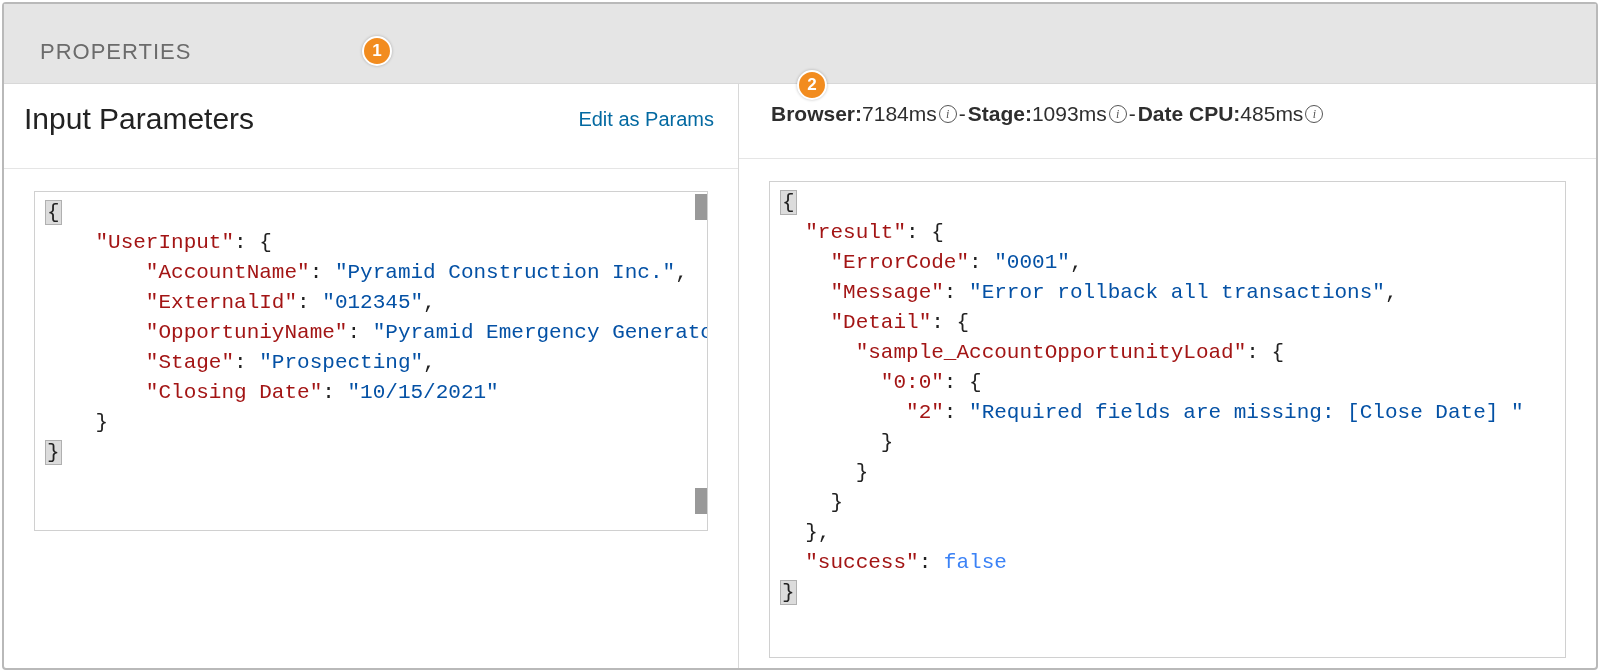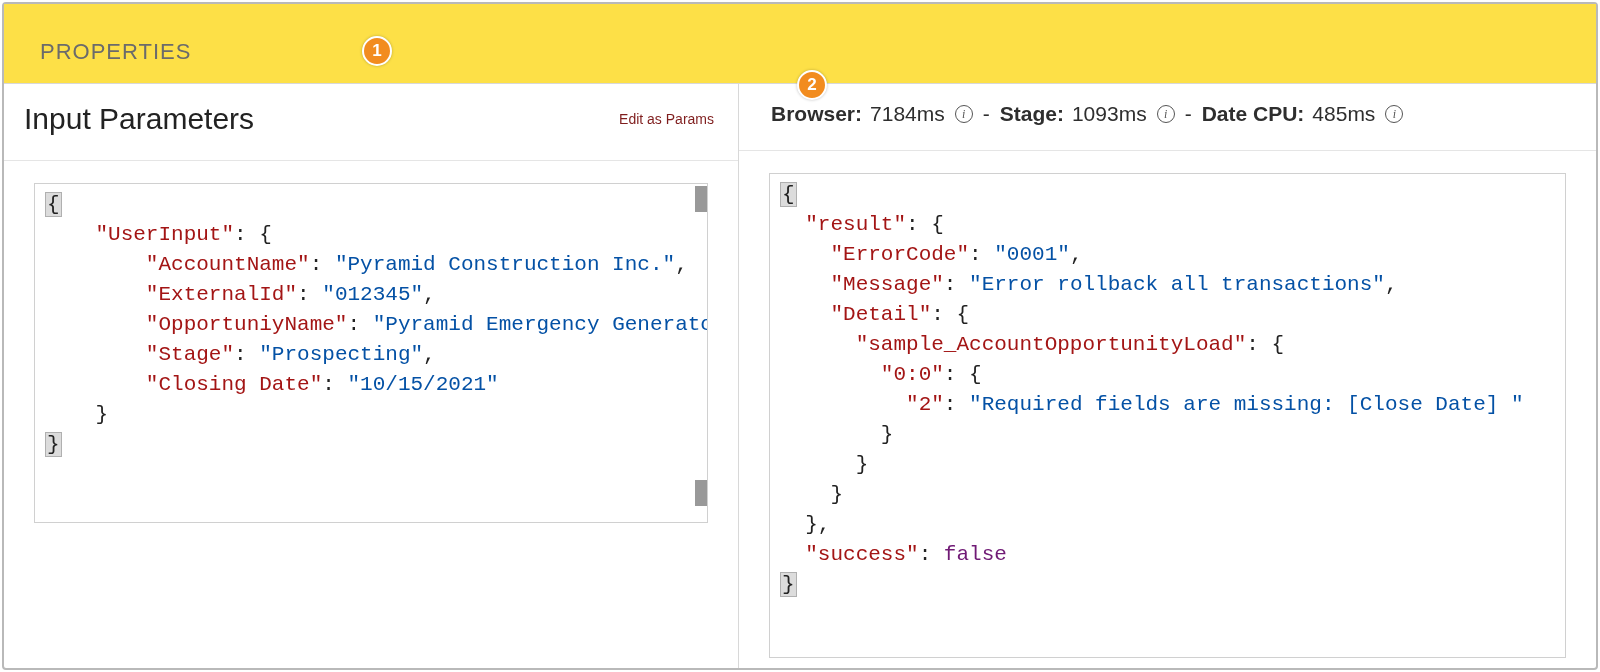--- a/index.html
+++ b/index.html
@@ -15,21 +15,21 @@
     border-radius: 4px;
     width: 1596px;
     height: 668px;
     margin: 2px;
     background: #fff;
     position: relative;
     display: flex;
     flex-direction: column;
   }
   .tabbar {
-    background: #fde047;
+    background: #e5e5e5;
     border-bottom: 1px solid #d8d8d8;
     display: flex;
     align-items: flex-end;
     height: 80px;
     padding: 0 12px;
     position: relative;
   }
   .tab {
     padding: 20px 24px 18px 24px;
     font-size: 22px;
@@ -72,40 +72,39 @@
   .pane.left {
     width: 735px;
     border-right: 1px solid #d8d8d8;
   }
   .pane.right {
     flex: 1;
   }
   .pane-header {
     display: flex;
     align-items: center;
-    padding: 18px 24px 24px 20px;
+    padding: 18px 24px 32px 20px;
     border-bottom: 1px solid #e5e5e5;
     gap: 16px;
   }
   .pane-title {
     font-size: 30px;
     font-weight: 400;
     color: #222;
     flex: 1;
   }
   .pane.right .pane-title { flex: 0 0 auto; }
   .editlink {
-    color: #7f1d1d;
-    font-size: 14px;
+    color: #0369a1;
+    font-size: 20px;
     cursor: pointer;
   }
   .metrics {
     display: flex;
     align-items: center;
-    gap: 8px;
     font-size: 21px;
     color: #2e2e2e;
     margin-left: 12px;
     flex-wrap: wrap;
   }
   .mlabel { font-weight: 700; }
   .info-icon {
     display: inline-flex;
     width: 18px; height: 18px;
     border: 1.5px solid #555;
@@ -143,21 +142,21 @@
   }
   .sbar.top { top: 2px; height: 26px; }
   .sbar.bot { top: 296px; height: 26px; }
   .brace-hl {
     background: #dcdcdc;
     border: 1px solid #b0b0b0;
     padding: 0 1px;
   }
   .k { color: #a31515; } 
   .s { color: #0451a5; } 
-  .n { color: #701a75; } 
+  .n { color: #3b82f6; } 
   .p { color: #222; }
 </style>
 </head>
 <body>
 
 <div class="outer">
 
   <div class="tabbar">
     <div class="tab">PROPERTIES</div>
     <div class="annot" style="left:358px; top:32px;">1</div>

